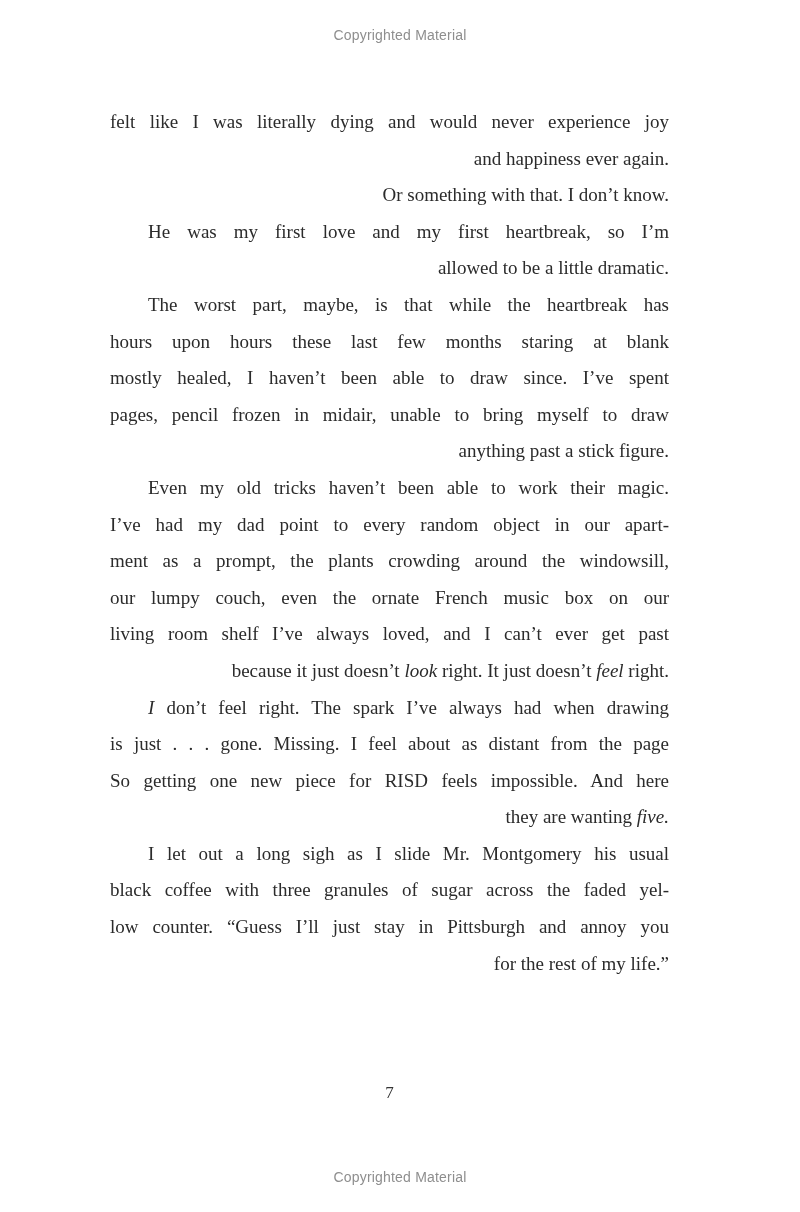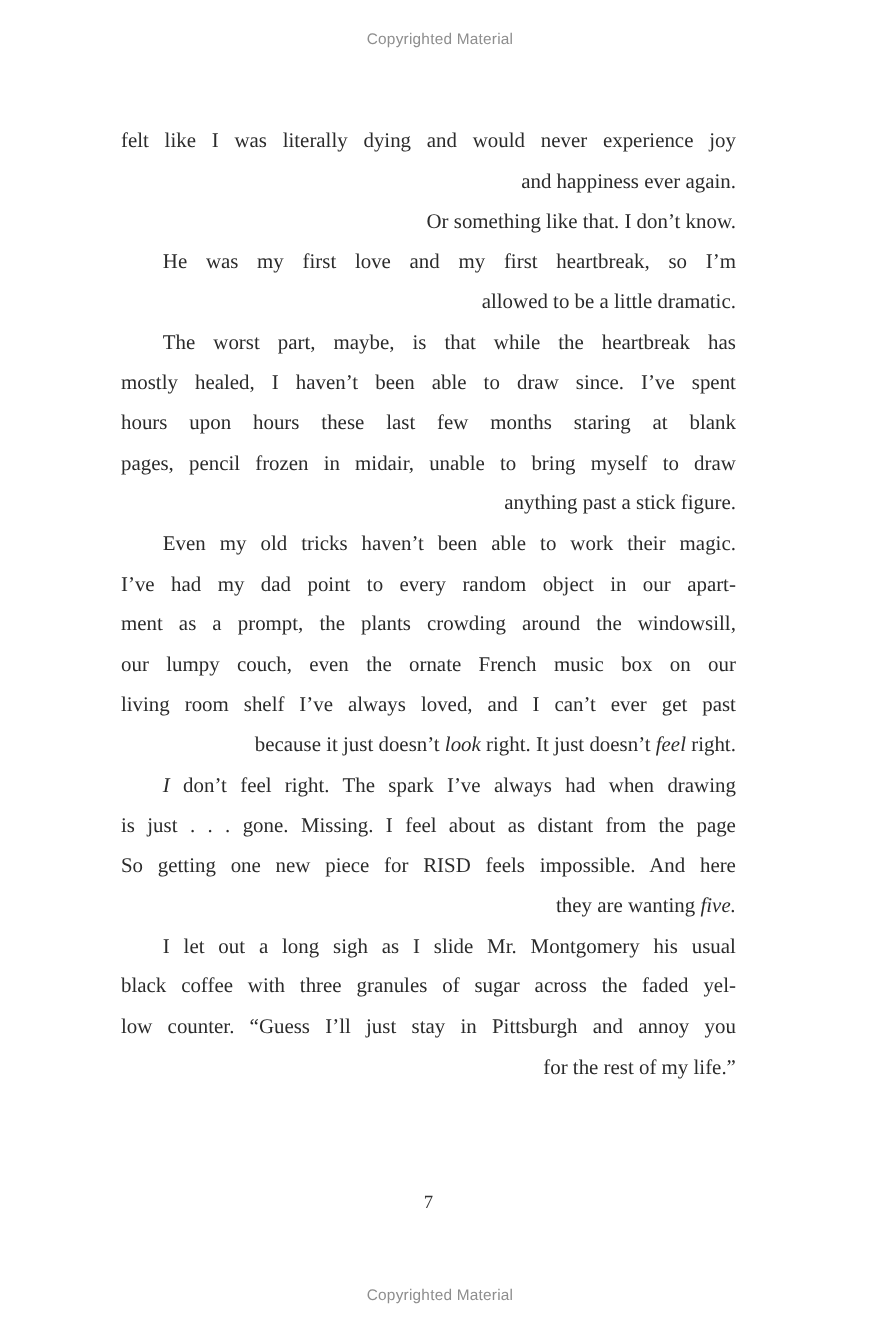--- a/index.html
+++ b/index.html
@@ -23,21 +23,21 @@
     font-family: "Liberation Sans", sans-serif;
     font-size: 14px;
     color: #8e8e8e;
     letter-spacing: 0.2px;
   }
   .notice.top { top: 27px; }
   .notice.bottom { top: 1169px; }
   .textblock {
     position: absolute;
     left: 110px;
-    top: 111px;
+    top: 104px;
     width: 559px;
     font-size: 19px;
     line-height: 36.6px;
     color: #2b2b2b;
   }
   .line { text-align: right; white-space: normal; }
   .line.j {
     text-align: justify;
     text-align-last: justify;
   }
@@ -56,26 +56,26 @@
 </style>
 </head>
 <body>
 
 <div class="page">
   <div class="notice top" style="color: rgb(142, 142, 142);">Copyrighted Material</div>
 
   <div class="textblock" id="textblock" style="color: rgb(43, 43, 43);">
       <div class="line j">felt like I was literally dying and would never experience joy</div>
       <div class="line">and happiness ever again.</div>
-      <div class="line ind">Or something like that. I don’t know.</div>
+      <div class="line ind">Or something with that. I don’t know.</div>
       <div class="line j ind">He was my first love and my first heartbreak, so I’m</div>
       <div class="line">allowed to be a little dramatic.</div>
       <div class="line j ind">The worst part, maybe, is that while the heartbreak has</div>
+      <div class="line j">hours upon hours these last few months staring at blank</div>
       <div class="line j">mostly healed, I haven’t been able to draw since. I’ve spent</div>
-      <div class="line j">hours upon hours these last few months staring at blank</div>
       <div class="line j">pages, pencil frozen in midair, unable to bring myself to draw</div>
       <div class="line">anything past a stick figure.</div>
       <div class="line j ind">Even my old tricks haven’t been able to work their magic.</div>
       <div class="line j">I’ve had my dad point to every random object in our apart-</div>
       <div class="line j">ment as a prompt, the plants crowding around the windowsill,</div>
       <div class="line j">our lumpy couch, even the ornate French music box on our</div>
       <div class="line j">living room shelf I’ve always loved, and I can’t ever get past</div>
       <div class="line">because it just doesn’t <i>look</i> right. It just doesn’t <i>feel</i> right.</div>
       <div class="line j ind"><i>I</i> don’t feel right. The spark I’ve always had when drawing</div>
       <div class="line j">is just . . . gone. Missing. I feel about as distant from the page</div>

